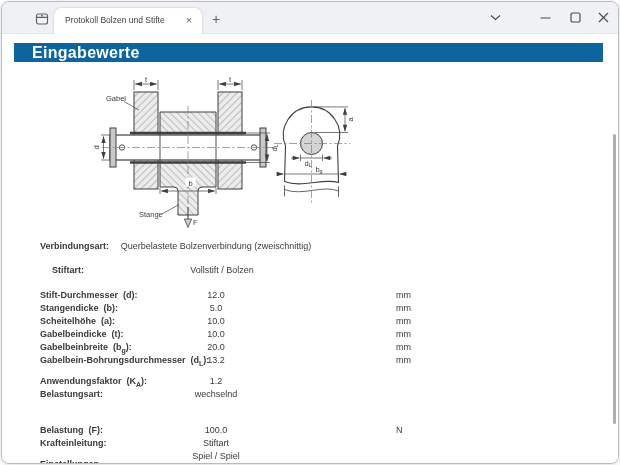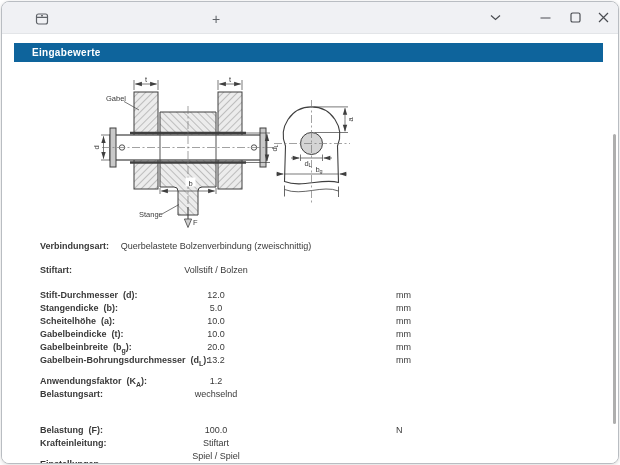--- a/index.html
+++ b/index.html
@@ -32,27 +32,27 @@
     position:absolute;left:204px;top:8px;width:20px;height:20px;border-radius:4px;
     font-size:14px;line-height:19px;text-align:center;color:#5f6368;font-weight:400;
   }
   .win-controls{position:absolute;right:0;top:0;height:31px;}
   .ctrl{position:absolute;top:7px;width:18px;height:18px;}
   .ctrl svg{display:block;margin:3px auto;}
   
   .content{position:absolute;left:0;top:32px;right:0;bottom:0;background:#ffffff;}
   .section-header{
     position:absolute;left:12px;top:9px;width:589px;height:19px;
-    background:#0e649c;color:#ffffff;font-weight:bold;font-size:10px;
+    background:#0e649c;color:#ffffff;font-weight:bold;font-size:16px;
     line-height:19px;padding-left:18px;letter-spacing:.3px;box-sizing:border-box;
   }
   .diagram{position:absolute;left:90px;top:34px;width:280px;height:164px;}
   .params{position:absolute;left:38px;top:206px;width:376px;}
   .prow{position:relative;height:13px;line-height:13px;font-size:9px;color:#3a3a3a;white-space:pre;}
-  .prow:nth-child(2){margin-top:11px;}
+  .prow:nth-child(2){margin-top:11px;margin-left:12px;}
   .prow:nth-child(3){margin-top:12px;}
   .prow:nth-child(9){margin-top:8px;}
   .prow:nth-child(11){margin-top:23px;}
   .plabel{position:absolute;left:0;top:0;font-weight:bold;}
   .lsub{font-size:7px;}
   .pvalue{position:absolute;left:0;right:24px;top:0;text-align:center;}
   .punit{position:absolute;left:356px;top:0;}
   .next-section{
     position:absolute;left:38px;top:425px;font-size:9px;font-weight:bold;color:#2e2e2e;
   }
@@ -70,20 +70,24 @@
 
   <div class="titlebar">
     <div class="win-icon">
       <svg width="16" height="16" viewBox="0 0 16 16">
         <rect x="2.5" y="3" width="11" height="10" rx="2" fill="none" stroke="#5f6368" stroke-width="1.2"></rect>
         <line x1="2.5" y1="6.4" x2="13.5" y2="6.4" stroke="#5f6368" stroke-width="1.1"></line>
         <rect x="7" y="4.1" width="2" height="1.3" fill="#5f6368"></rect>
       </svg>
     </div>
 
+    <div class="tab">
+      <span class="tab-title">Protokoll Bolzen und Stifte</span>
+      <span class="tab-close">×</span>
+    </div>
 
     <div class="new-tab">+</div>
 
     <div class="win-controls">
       <div class="ctrl" style="right:114px;">
         <svg width="11" height="11" viewBox="0 0 11 11">
             <polyline points="1,3.5 5.5,7.5 10,3.5" fill="none" stroke="#4a4d52" stroke-width="1.2"></polyline>
           </svg>
       </div>
       <div class="ctrl" style="right:64px;">

